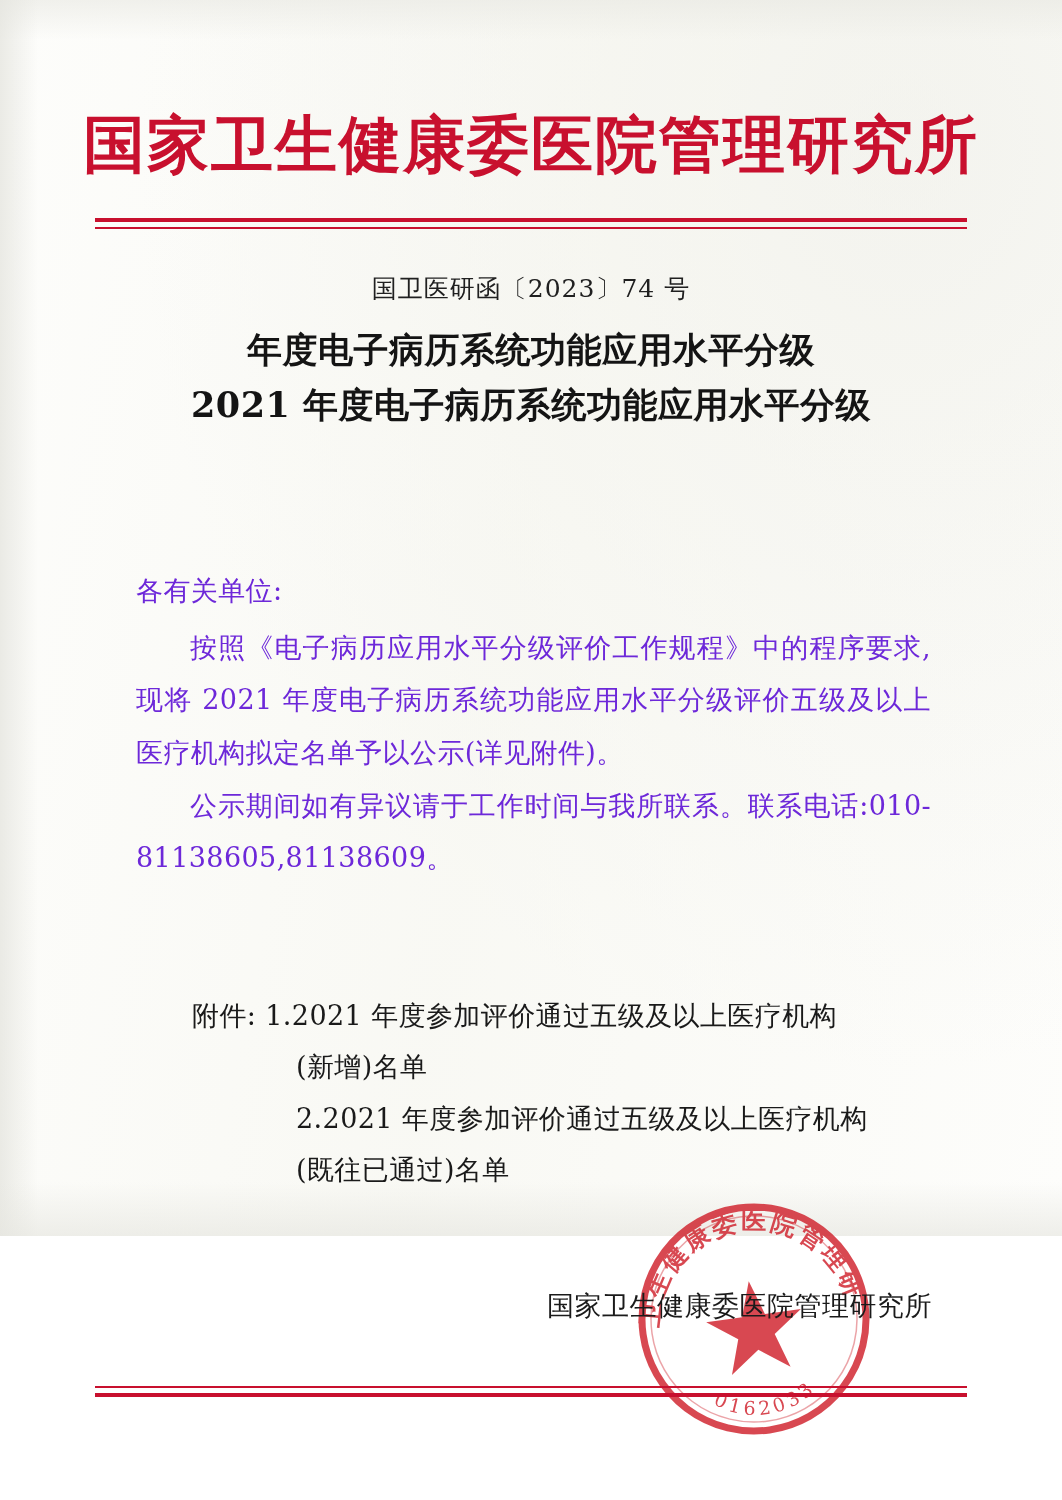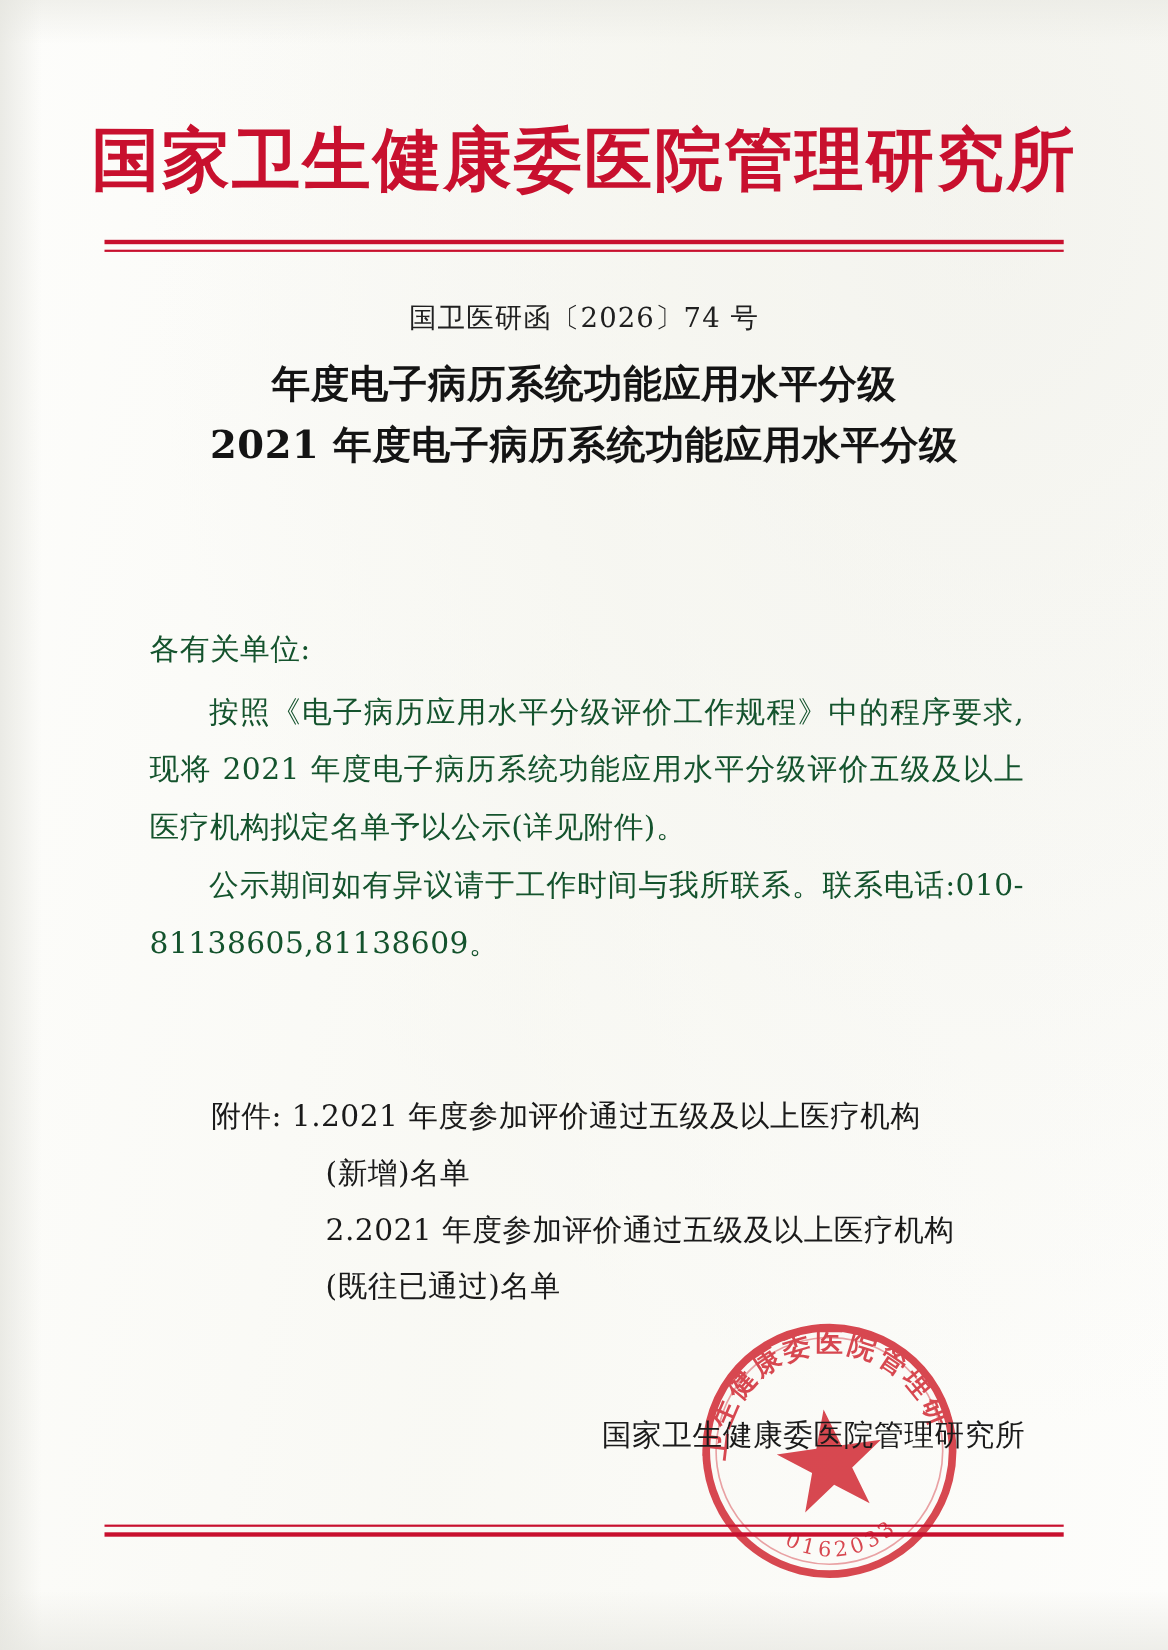--- a/index.html
+++ b/index.html
@@ -12,21 +12,21 @@
     background: #ffffff;
     font-family: "DejaVu Serif", "Liberation Serif", serif;
     color: #1a1a1a;
     overflow: hidden;
     position: relative;
   }
 
   .page {
     position: relative;
     width: 1062px;
-    height: 1500px;
+    height: 1236px;
     background: #fdfdfb;
     box-sizing: border-box;
   }
 
   
   .paper-tint {
     position: absolute;
     inset: 0;
     background:
       linear-gradient(100deg, rgba(250,250,245,0.0) 0%, rgba(245,245,238,0.55) 48%, rgba(252,252,250,0.0) 100%),
@@ -98,21 +98,21 @@
   .doc-title div { white-space: nowrap; }
 
   
   .body-block {
     position: absolute;
     top: 565px;
     left: 136px;
     width: 795px;
     font-size: 27px;
     line-height: 1.95;
-    color: #14532d;
+    color: #6d28d9;
     letter-spacing: 0.4px;
   }
   .salutation { margin-bottom: 4px; }
   .para {
     text-indent: 2em;
     text-align: justify;
     text-align-last: left;
   }
   .para.justify-full {
     text-align: justify;
@@ -209,21 +209,21 @@
 
   <div class="letterhead">
     <div class="letterhead-title">国家卫生健康委医院管理研究所</div>
   </div>
 
   <div class="rule-wrap">
     <div class="rule-thick"></div>
     <div class="rule-thin"></div>
   </div>
 
-  <div class="doc-number">国卫医研函〔2026〕74 号</div>
+  <div class="doc-number">国卫医研函〔2023〕74 号</div>
 
   <div class="doc-title">
     <div>年度电子病历系统功能应用水平分级</div>
     <div>2021 年度电子病历系统功能应用水平分级</div>
   </div>
 
   <div class="body-block">
     <div class="salutation">各有关单位:</div>
 
     <div class="para justify-full">按照《电子病历应用水平分级评价工作规程》中的程序要求,现将 2021 年度电子病历系统功能应用水平分级评价五级及以上医疗机构拟定名单予以公示(详见附件)。</div>

